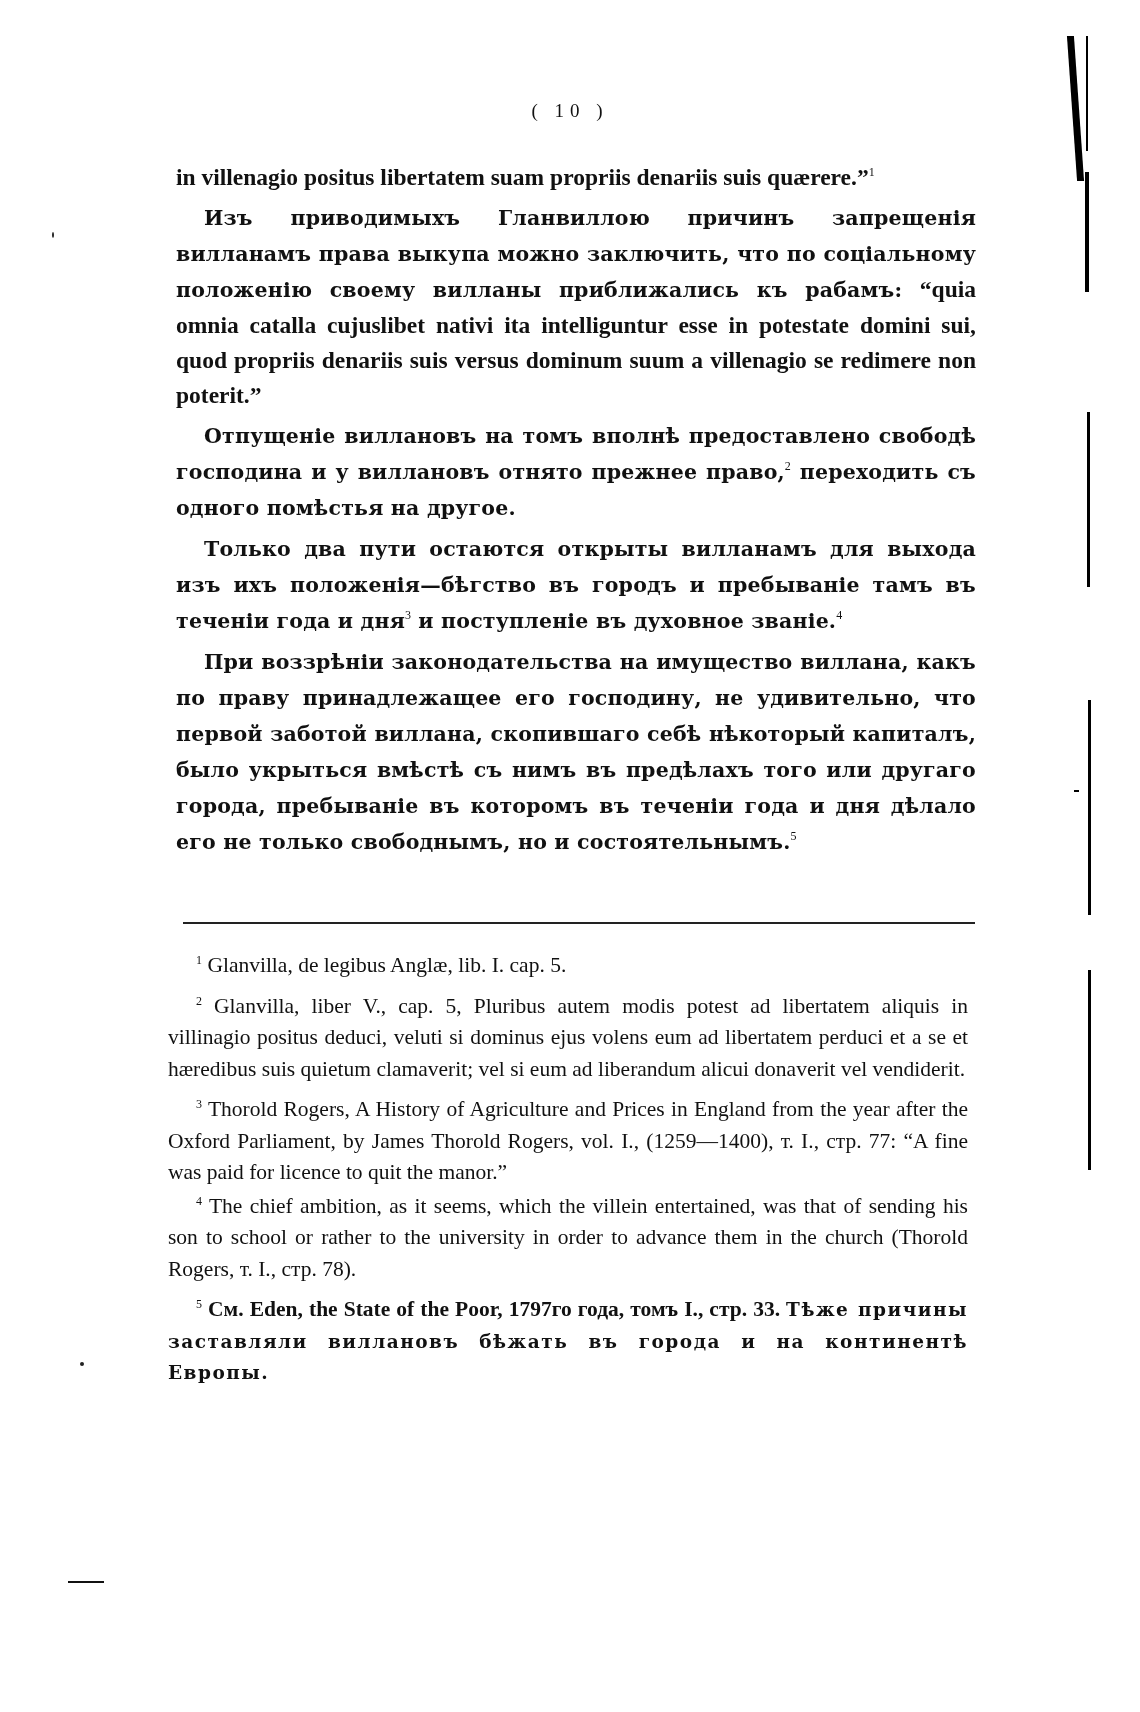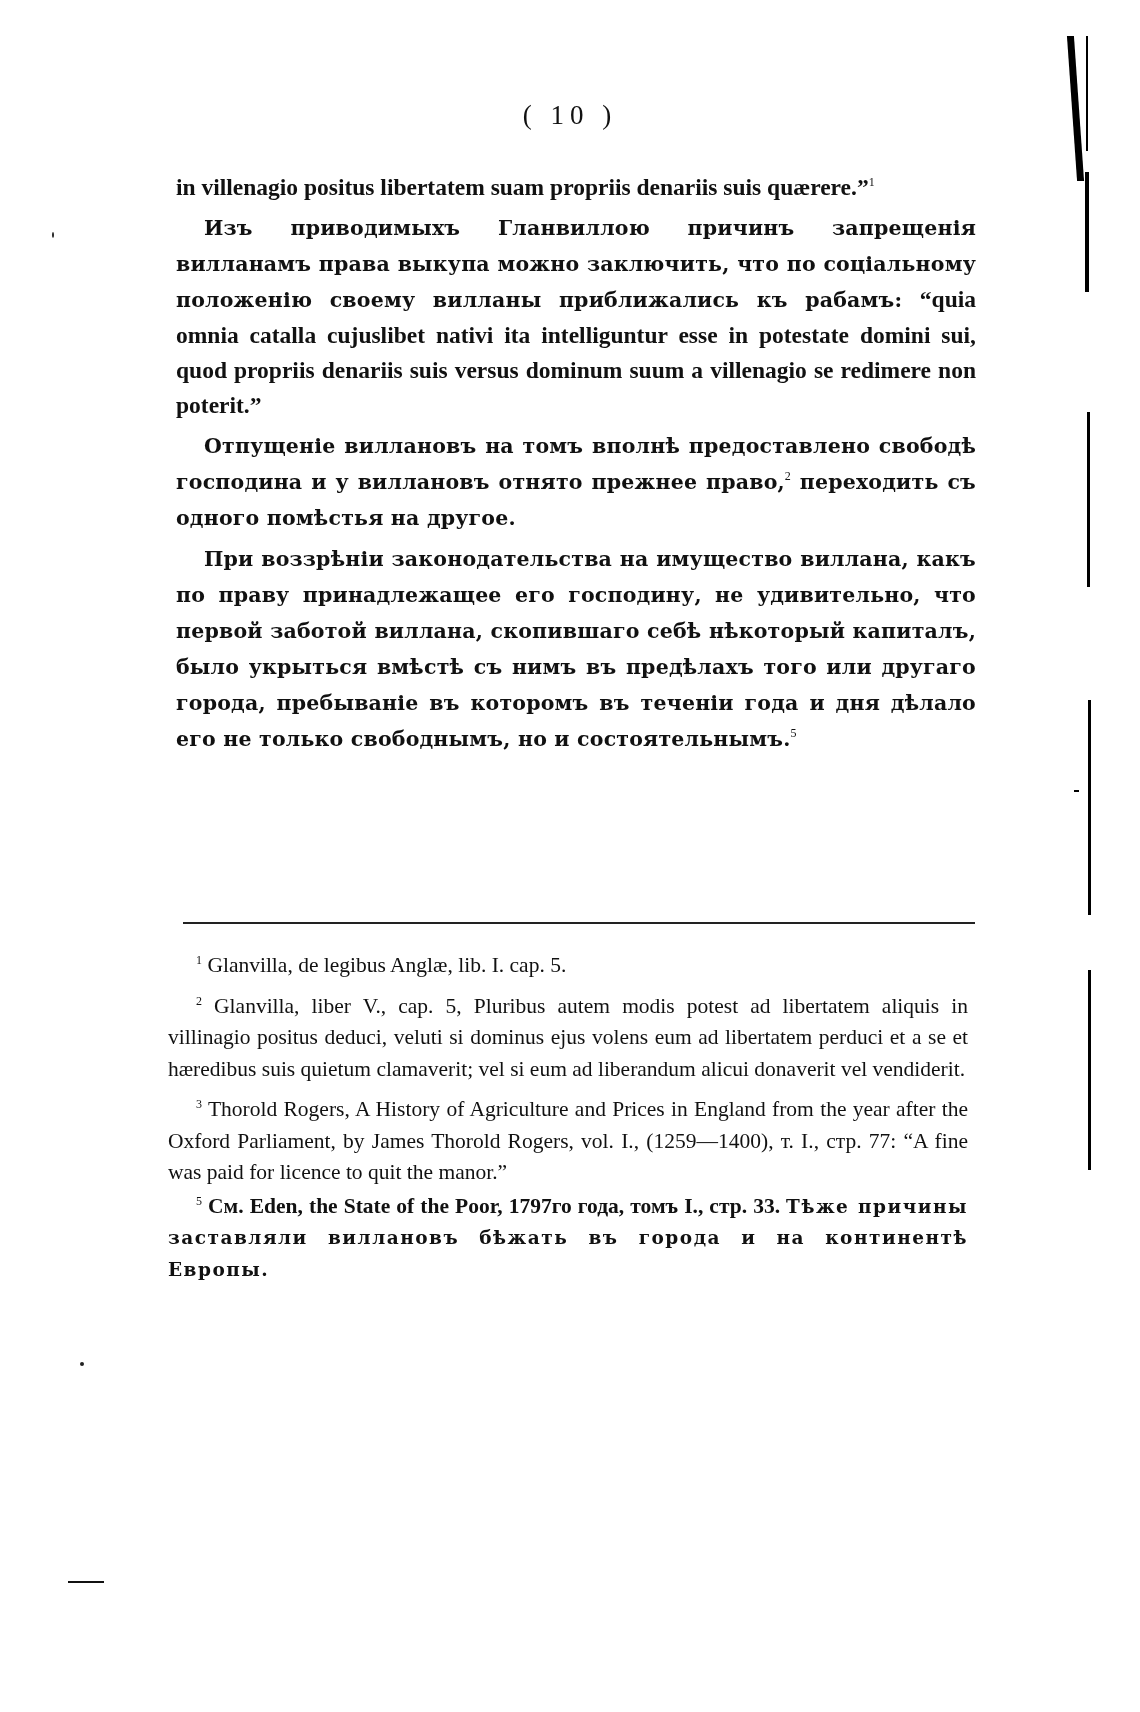--- a/index.html
+++ b/index.html
@@ -2,24 +2,24 @@
 <html><head>
 <meta charset="utf-8">
 <style>
   html, body { margin: 0; padding: 0; }
   body {
     width: 1140px; height: 1712px; background: #ffffff; position: relative; overflow: hidden;
     font-family: "Liberation Serif", "DejaVu Serif", serif; color: #111;
   }
   .page-num {
     position: absolute; top: 100px; left: 0; width: 1140px; text-align: center;
-    font-size: 27px; letter-spacing: 6px;
+    font-size: 19px; letter-spacing: 6px;
   }
   .main {
-    position: absolute; left: 176px; width: 800px; top: 170px;
+    position: absolute; left: 176px; width: 800px; top: 160px;
     font-size: 23.5px; line-height: 35px; text-align: justify;
   }
   .main p { margin: 0 0 5px 0; }
   .main p.indent { text-indent: 28px; }
   .ru { font-family: "DejaVu Serif", "Liberation Serif", serif; font-weight: bold; font-size: 20.5px; letter-spacing: 0.2px; }
   .lat { font-weight: bold; }
   sup { font-size: 12px; vertical-align: super; line-height: 0; }
   .rule {
     position: absolute; left: 183px; width: 792px; top: 922px; height: 2px; background: #222;
   }
@@ -46,38 +46,45 @@
   <p>
     <span class="lat">in villenagio positus libertatem suam propriis denariis suis quærere.”</span><sup>1</sup>
   </p>
   <p class="indent">
     <span class="ru">Изъ приводимыхъ Гланвиллою причинъ запрещенія вилланамъ права выкупа можно заключить, что по соціальному положенію своему вилланы приближались къ рабамъ: </span><span class="lat">“quia omnia catalla cujuslibet nativi ita intelliguntur esse in potestate domini sui, quod propriis denariis suis versus dominum suum a villenagio se redimere non poterit.”</span>
   </p>
   <p class="indent">
     <span class="ru">Отпущеніе виллановъ на томъ вполнѣ предоставлено свободѣ господина и у виллановъ отнято прежнее право,</span><sup>2</sup><span class="ru"> переходить съ одного помѣстья на другое.</span>
   </p>
   <p class="indent">
+    <span class="ru">Только два пути остаются открыты вилланамъ для выхода изъ ихъ положенія—бѣгство въ городъ и пребываніе тамъ въ теченіи года и дня</span><sup>3</sup><span class="ru"> и поступленіе въ духовное званіе.</span><sup>4</sup>
+  </p>
+  <p class="indent">
     <span class="ru">При воззрѣніи законодательства на имущество виллана, какъ по праву принадлежащее его господину, не удивительно, что первой заботой виллана, скопившаго себѣ нѣкоторый капиталъ, было укрыться вмѣстѣ съ нимъ въ предѣлахъ того или другаго города, пребываніе въ которомъ въ теченіи года и дня дѣлало его не только свободнымъ, но и состоятельнымъ.</span><sup>5</sup>
   </p>
 </div>
 
 <div class="rule"></div>
 
 <div class="notes">
   <p>
     <sup>1</sup>
     <span>Glanvilla, de legibus Anglæ, lib. I. cap. 5.</span>
   </p>
   <p>
     <sup>2</sup>
     <span>Glanvilla, liber V., cap. 5, Pluribus autem modis potest ad libertatem aliquis in villinagio positus deduci, veluti si dominus ejus volens eum ad libertatem perduci et a se et hæredibus suis quietum clamaverit; vel si eum ad liberandum alicui donaverit vel vendiderit.</span>
   </p>
   <p style="margin-bottom:2px;">
     <sup>3</sup>
     <span>Thorold Rogers, A History of Agriculture and Prices in England from the year after the Oxford Parliament, by James Thorold Rogers, vol. I., (1259—1400), т. I., стр. 77: “A fine was paid for licence to quit the manor.”</span>
+  </p>
+  <p>
+    <sup>4</sup>
+    <span>The chief ambition, as it seems, which the villein entertained, was that of sending his son to school or rather to the university in order to advance them in the church (Thorold Rogers, т. I., стр. 78).</span>
   </p>
   <p>
     <sup>5</sup>
     <span class="lat">См. Eden, the State of the Poor, 1797го года, томъ I., стр. 33.</span>
     <span class="ru">Тѣже причины заставляли виллановъ бѣжать въ города и на континентѣ Европы.</span>
   </p>
 </div>
 
 <div class="edge-bar" style="left:1072px; top:36px; width:7px; height:145px; transform:skewX(4deg);"></div>
 <div class="edge-bar" style="left:1086px; top:36px; width:2px; height:115px;"></div>

